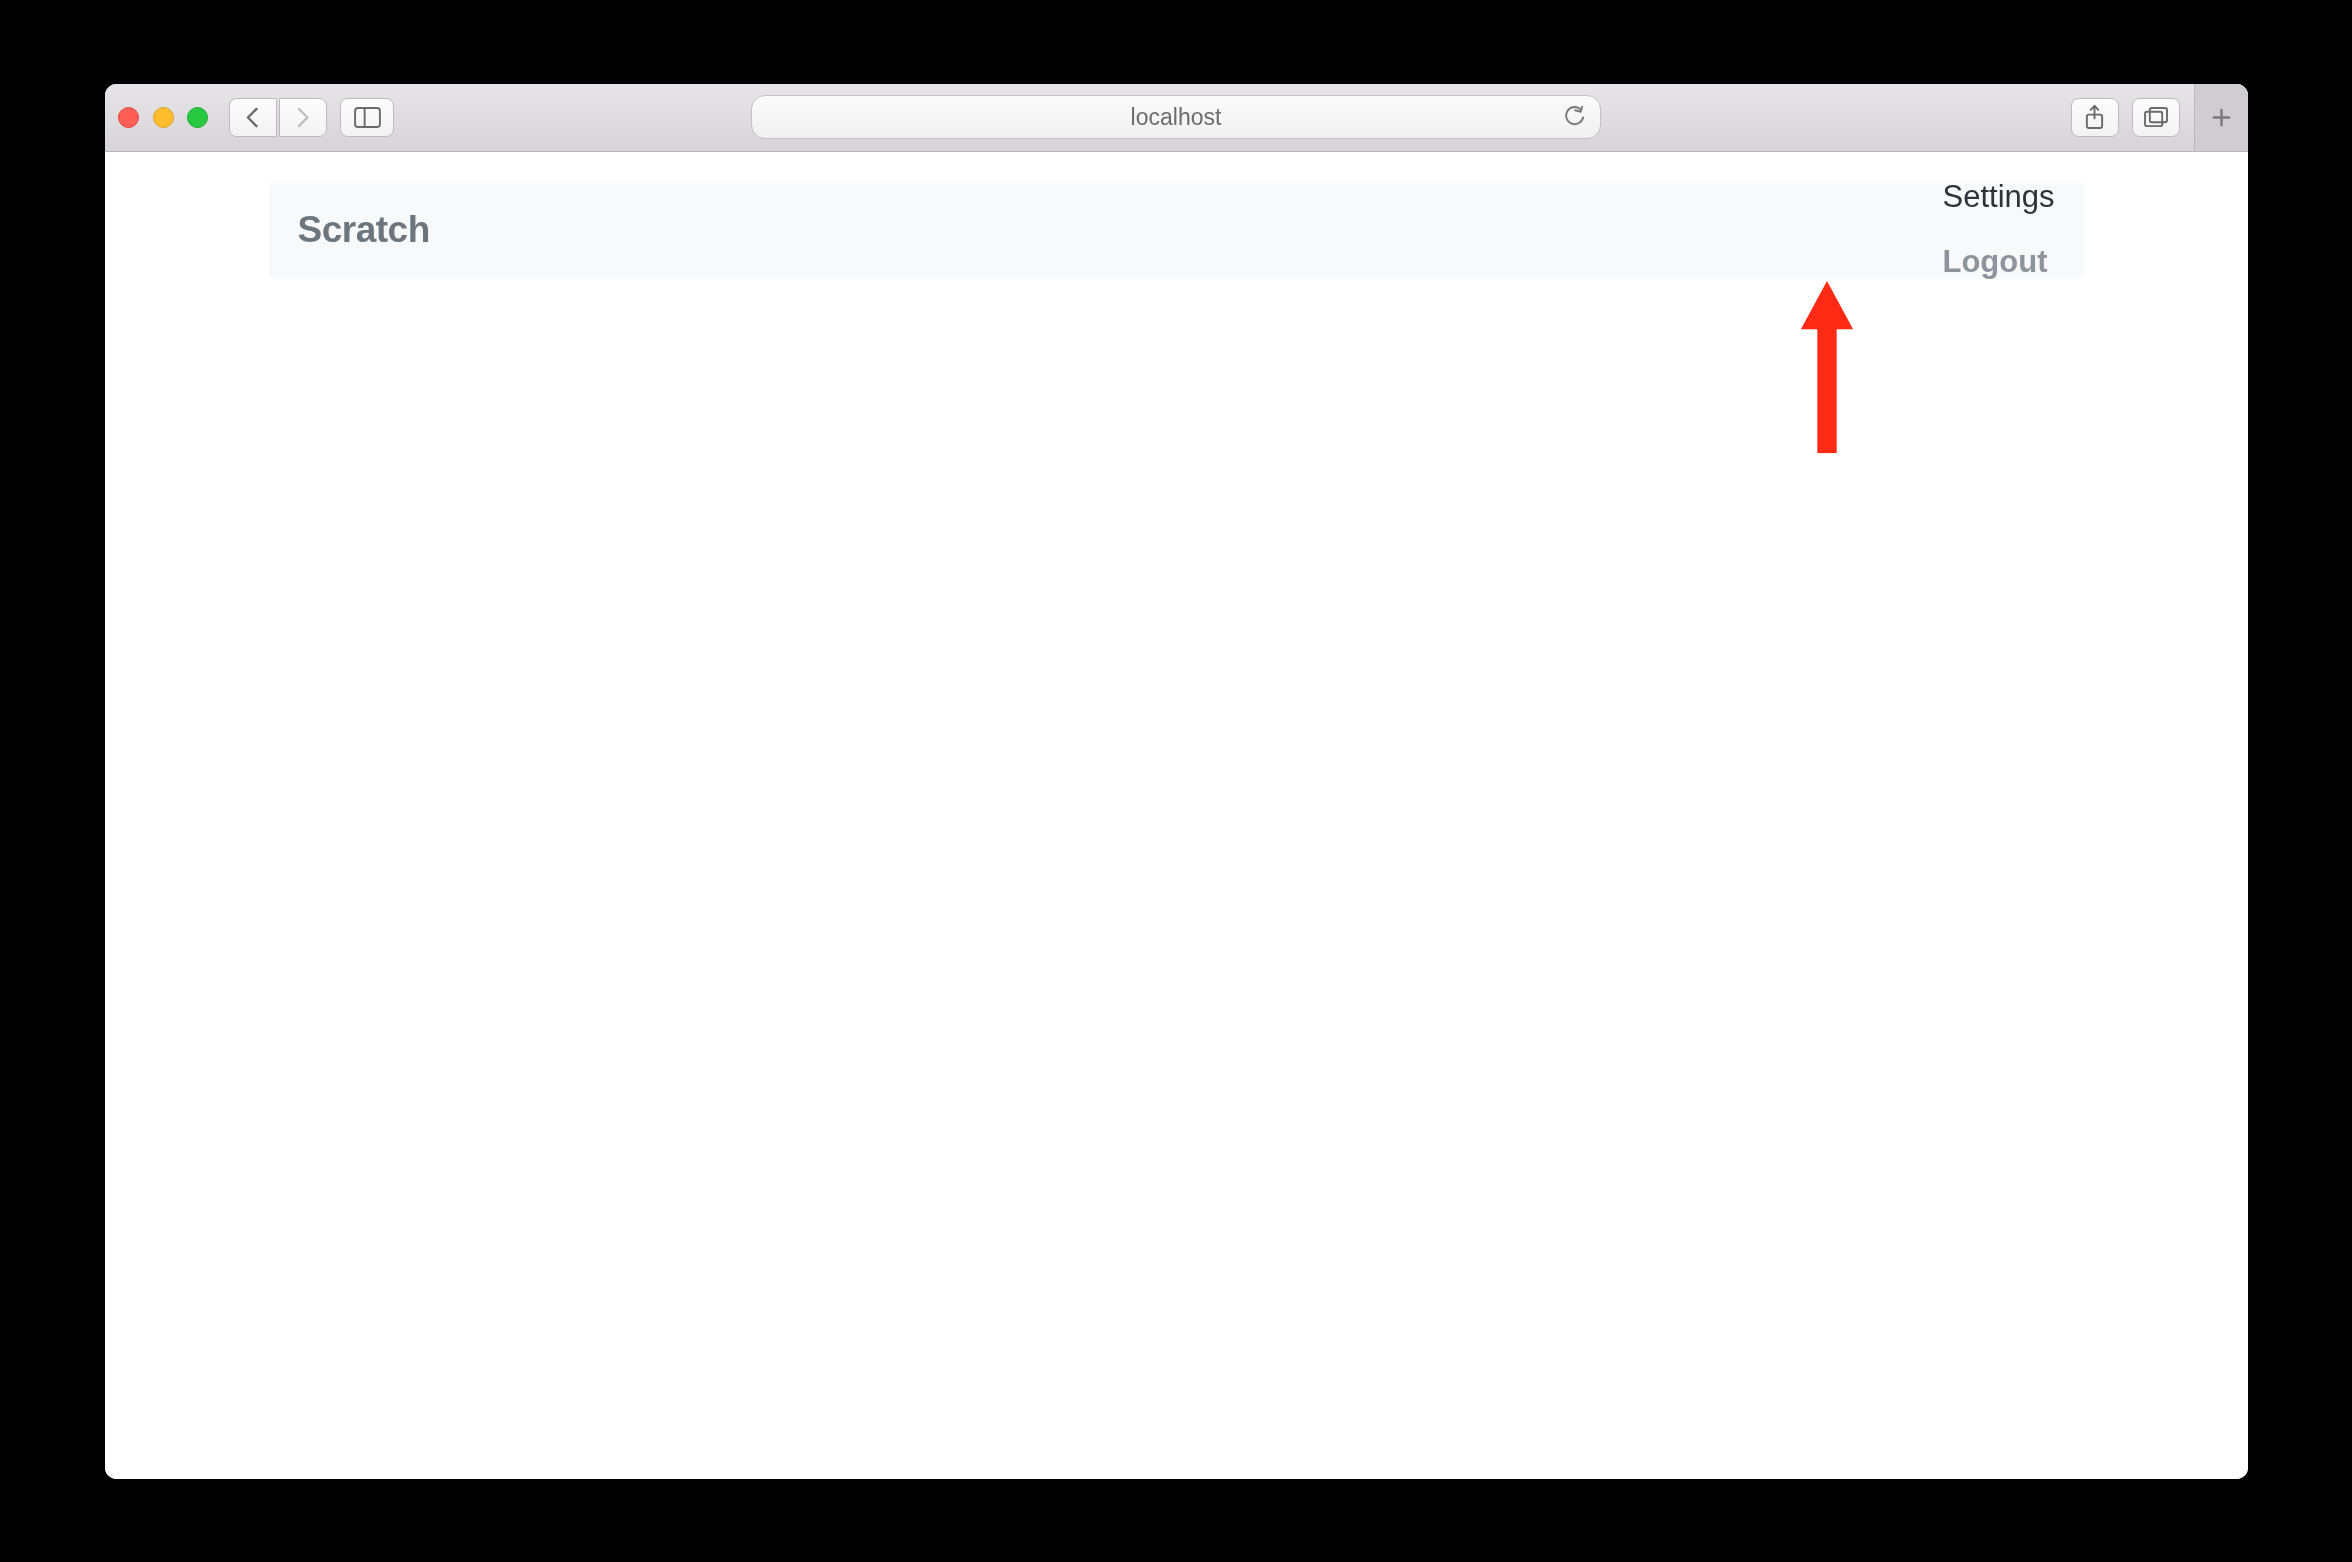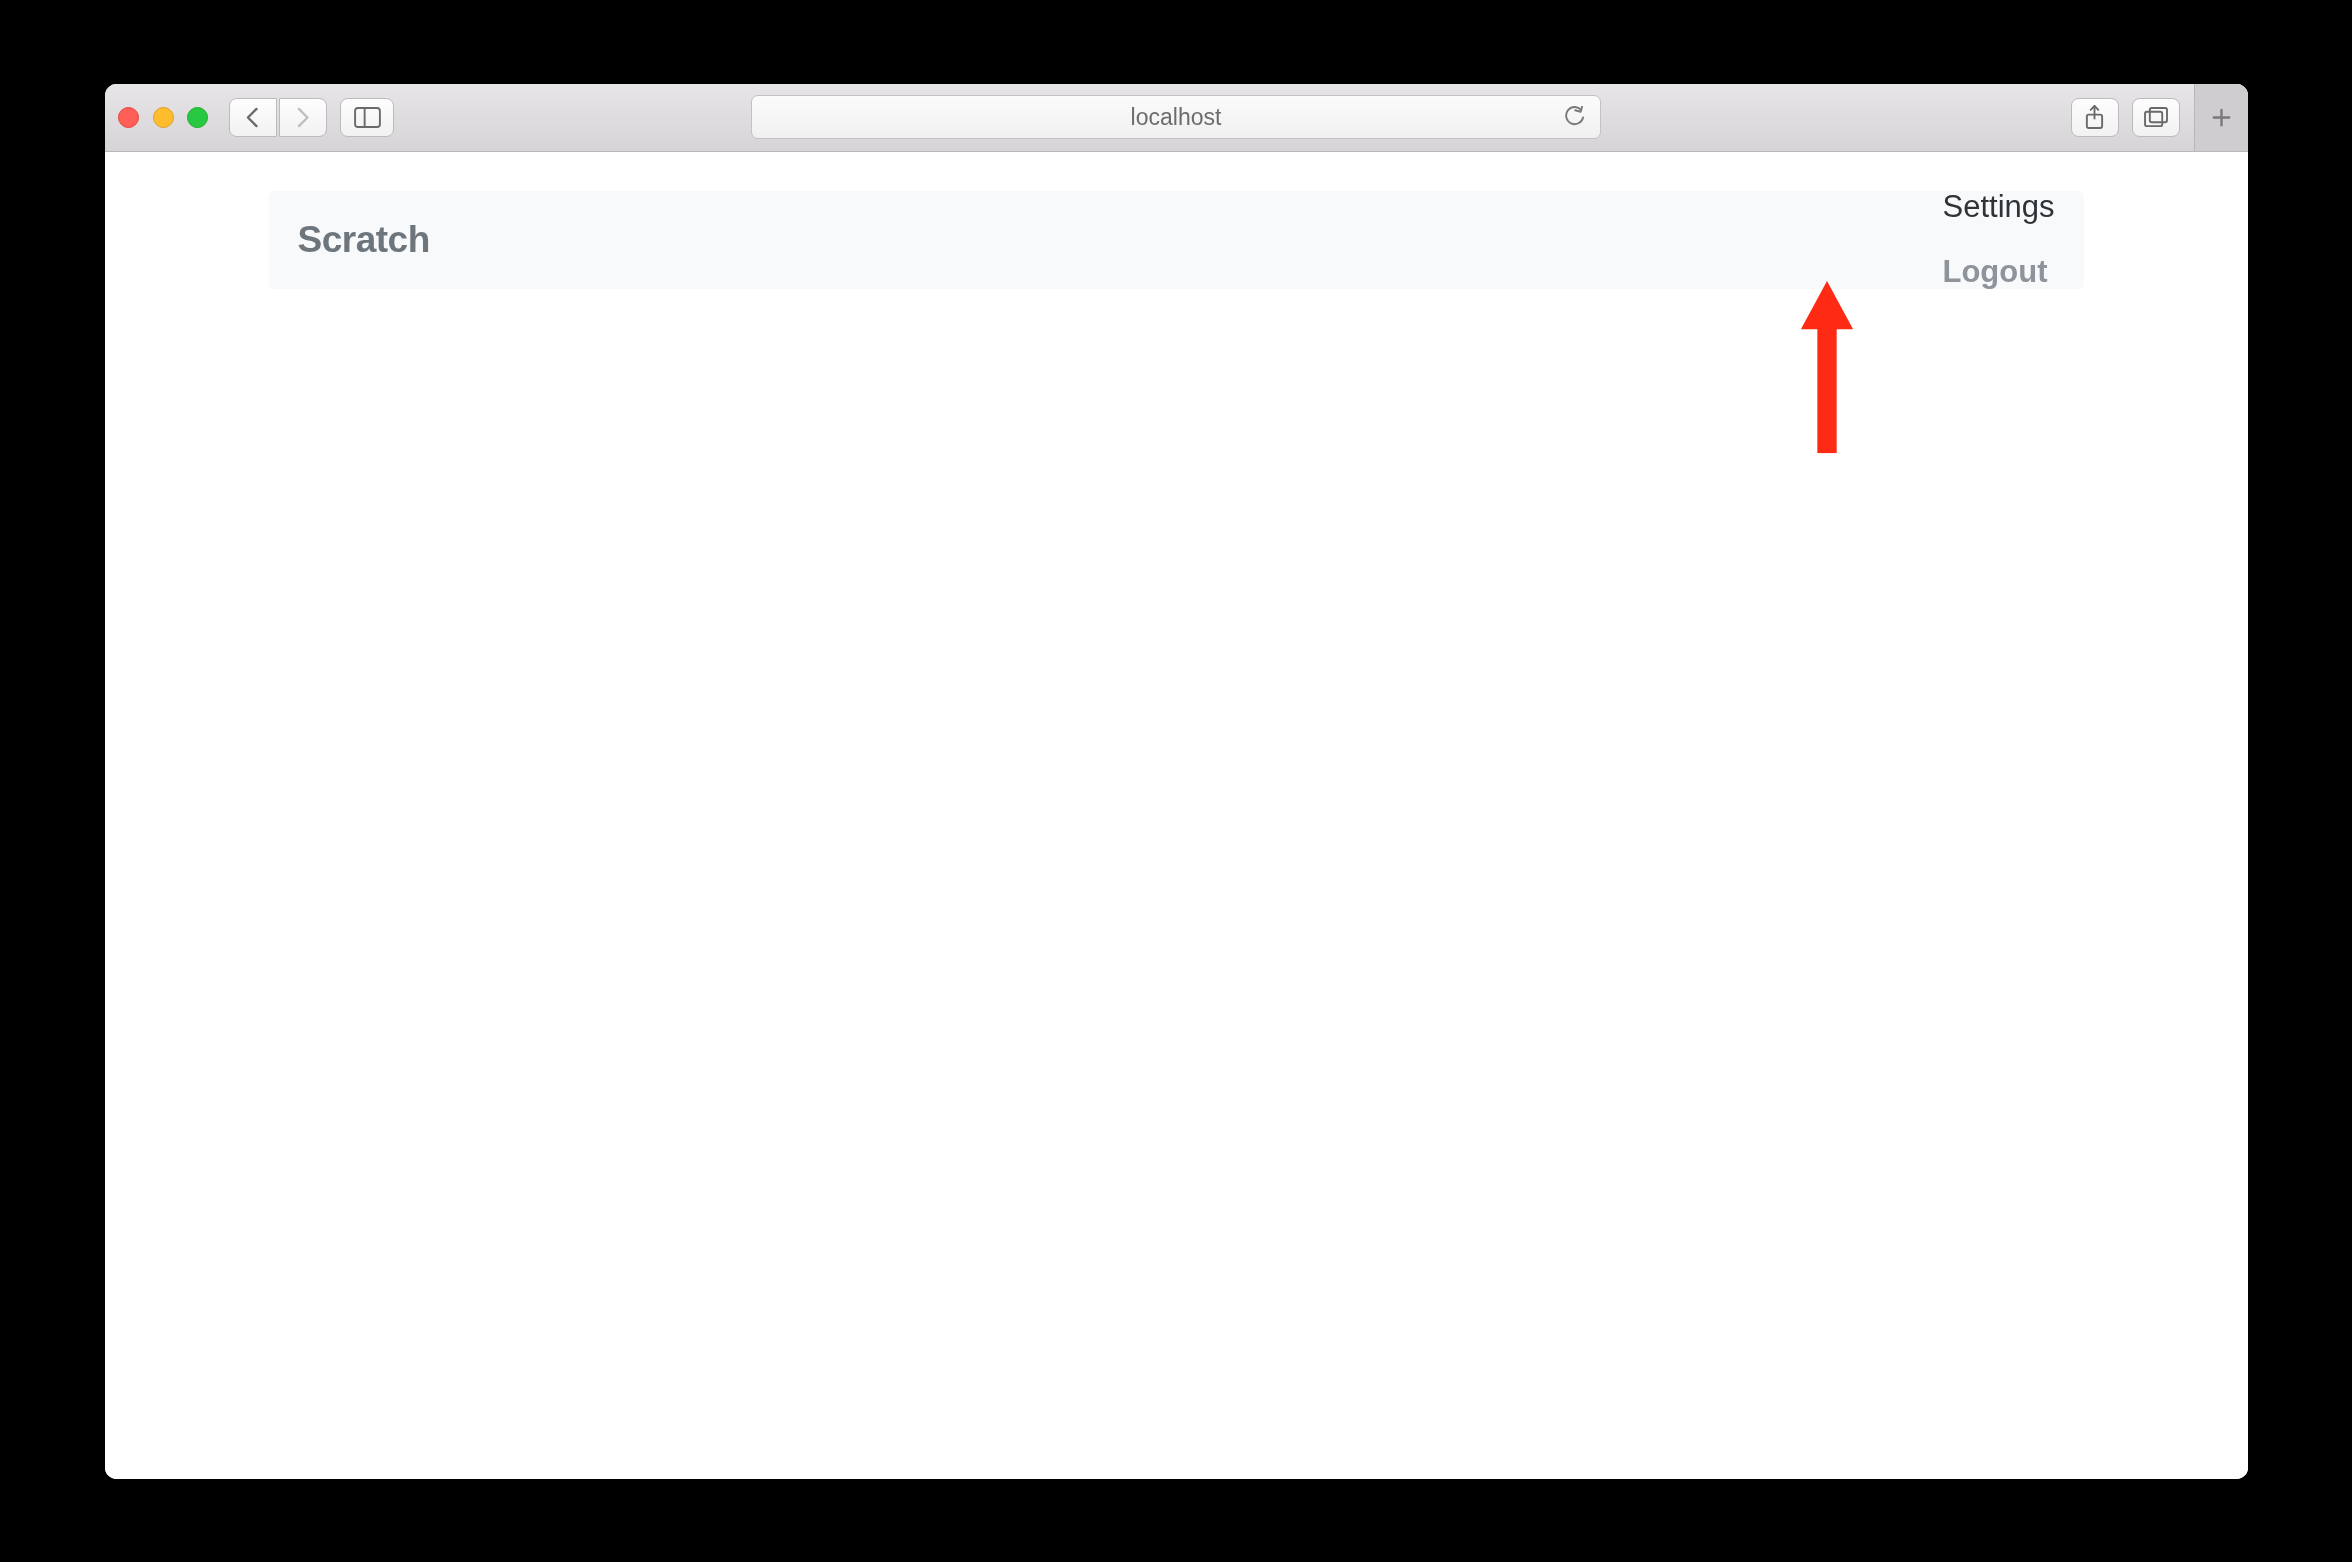--- a/index.html
+++ b/index.html
@@ -70,21 +70,21 @@
     .pill-sidebar { width: 54px; border-radius: 7.7px; margin-left: 13.5px; }
 
     .addr {
       position: absolute;
       left: 50%;
       transform: translateX(-50%);
       width: 850px;
       height: 44px;
       background: linear-gradient(#fbfbfb, #f1f0f1);
       border: 1px solid #c3c1c3;
-      border-radius: 7px;
+      border-radius: 14px;
       display: flex;
       align-items: center;
       justify-content: center;
       color: #6c6b6d;
       font-size: 23px;
     }
     .addr .reload {
       position: absolute;
       right: 15.4px;
       color: #7a797b;
@@ -117,21 +117,21 @@
       color: #7a797b;
       font-size: 29px;
       margin-right: -13.5px;
       border-left: 1px solid #b9b7b9;
     }
 
     
     .page {
       flex: 1;
       background: #fff;
-      padding: 39px 0 0 0;
+      padding: 29px 0 0 0;
       display: flex;
       justify-content: center;
       position: relative;
     }
     .navbar {
       width: 1815px;
       height: 98px;
       background: #f8f9fa;
       border-radius: 5.8px;
       display: flex;

